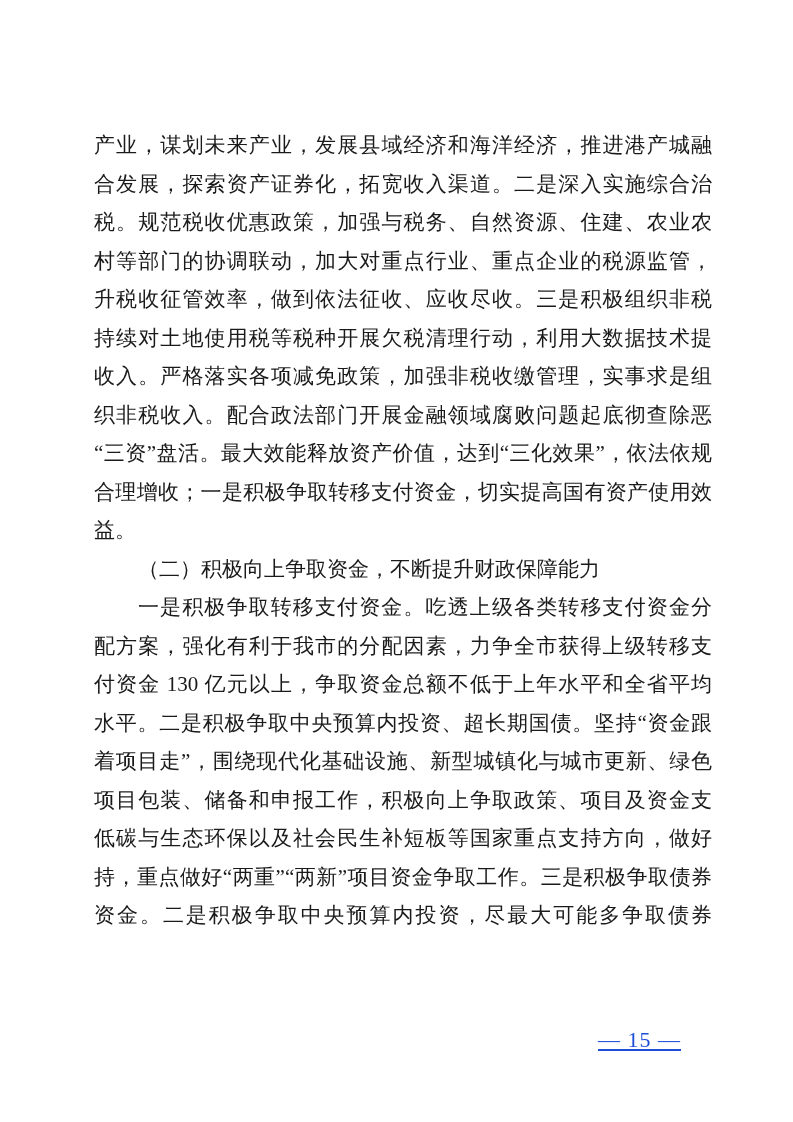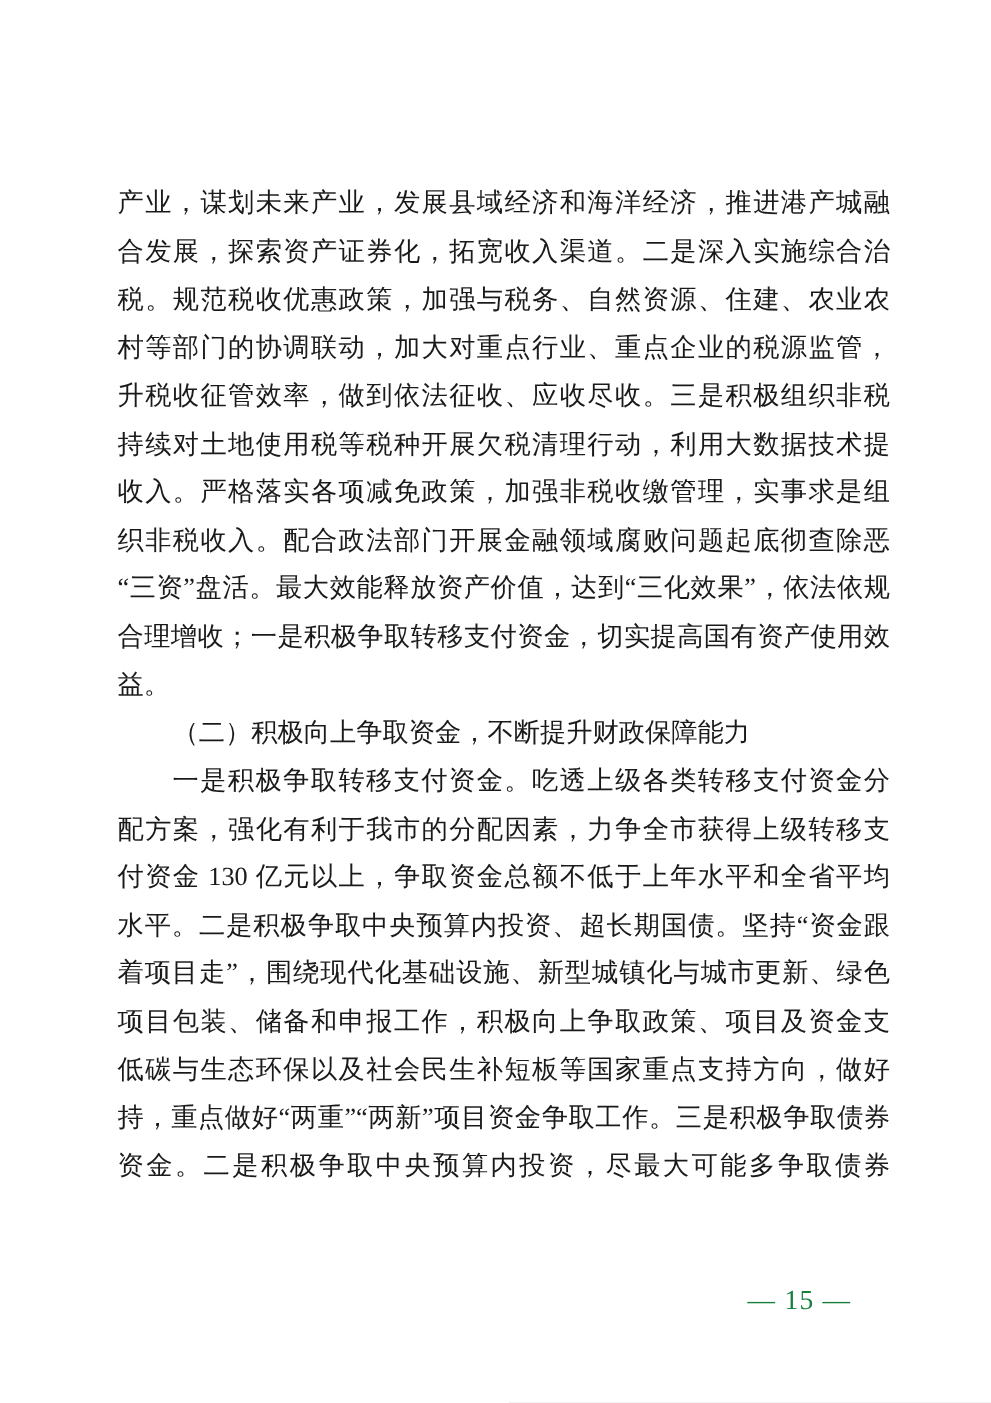--- a/index.html
+++ b/index.html
@@ -13,21 +13,21 @@
     height: 1122px;
     margin: 0 auto;
     background: #ffffff;
     overflow: hidden;
     font-family: "Liberation Serif", "DejaVu Serif", serif;
     color: #1a1a1a;
   }
   .body-text {
     position: absolute;
     left: 94px;
-    top: 143px;
+    top: 126px;
     width: 618px;
   }
   .para {
     margin: 0;
     padding: 0;
   }
   .line {
     margin: 0;
     font-size: 21px;
     line-height: 38.5px;
@@ -46,22 +46,23 @@
   .heading {
     font-weight: normal; 
   }
   .footer {
     position: absolute;
     top: 1026px;
     left: 598px;
     font-size: 22px;
     line-height: 28px;
     letter-spacing: 1px;
-    color: #15803d;
+    color: #1d4ed8;
     white-space: nowrap;
+    text-decoration: underline;
   }
 </style>
 </head>
 <body>
 
 <div class="page">
 
   <div class="body-text">
 
     <div class="para">

